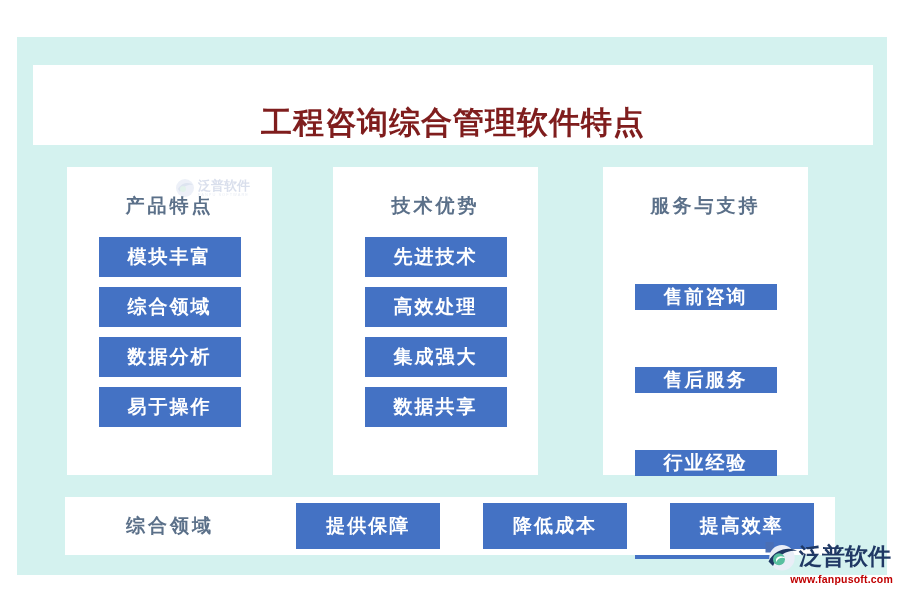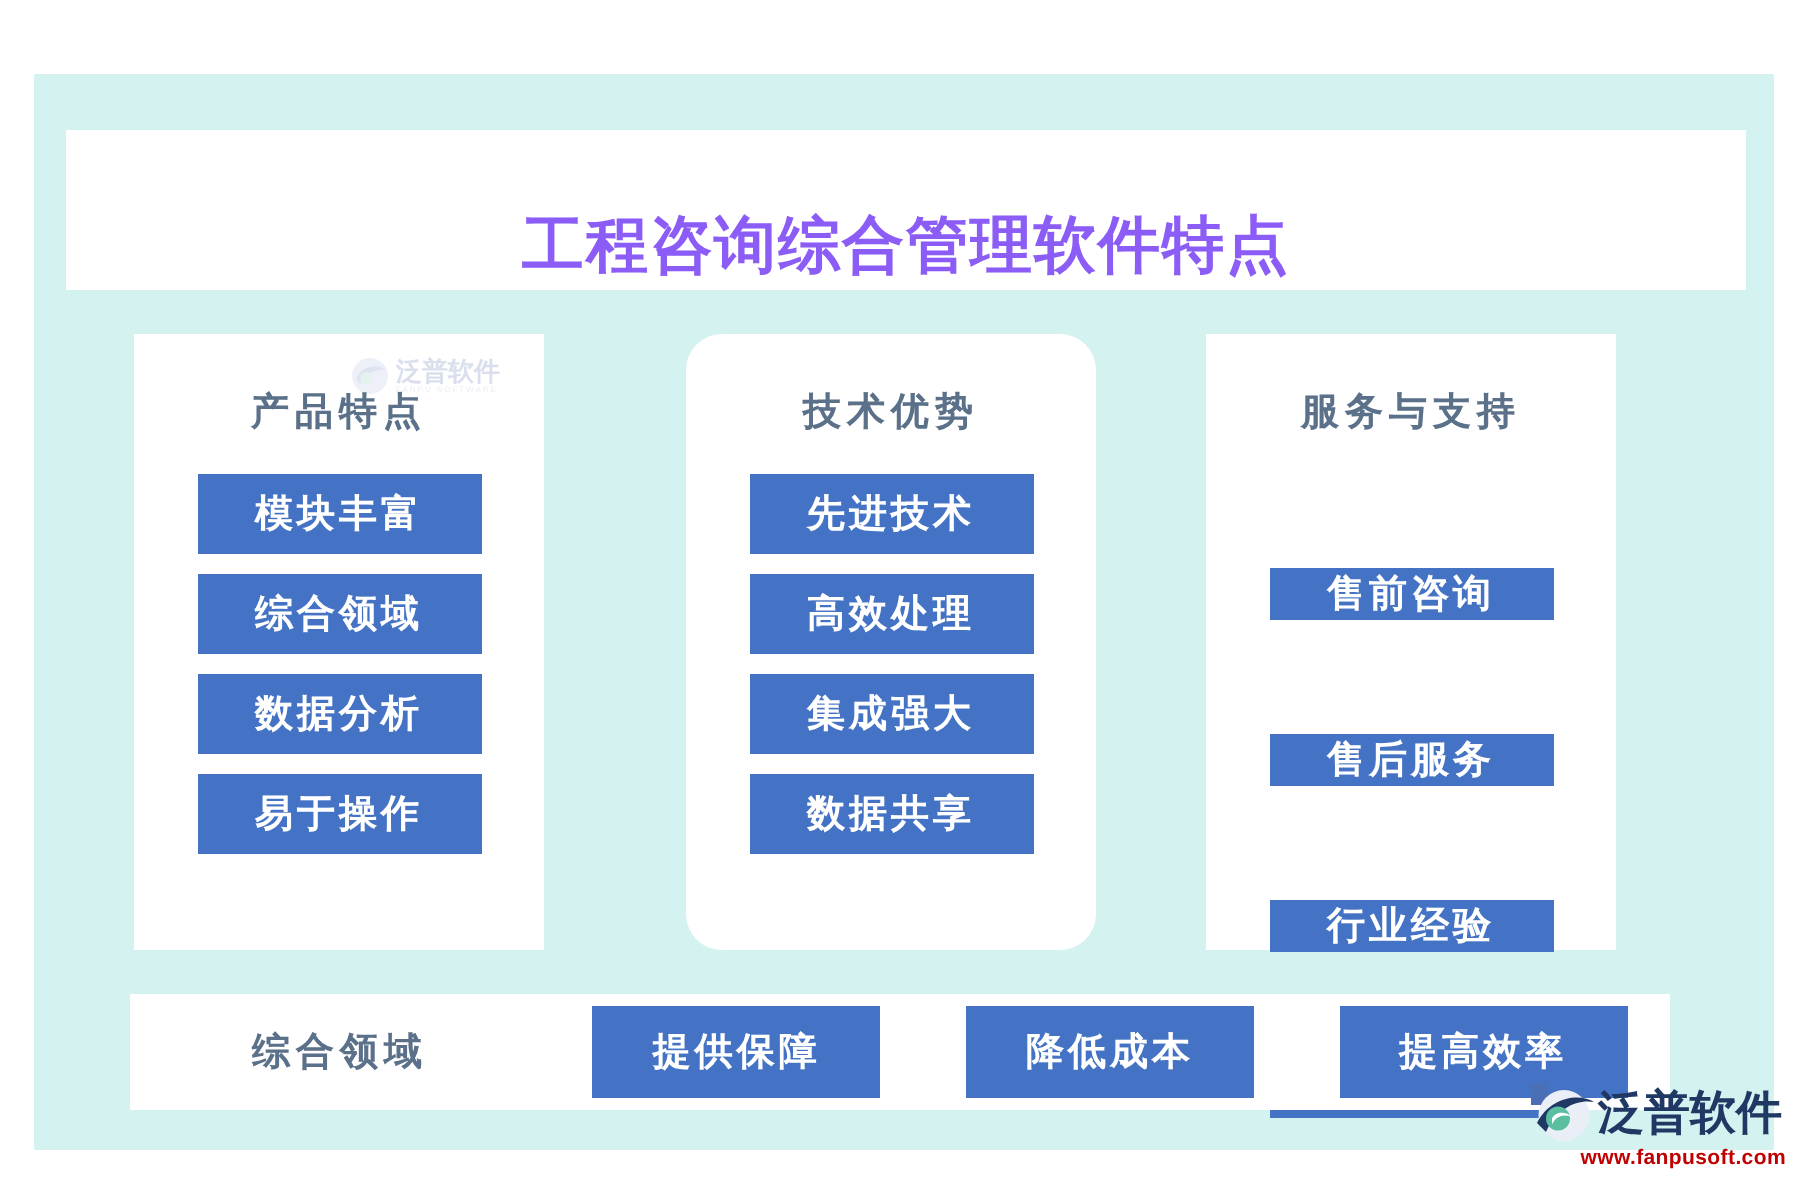--- a/index.html
+++ b/index.html
@@ -33,21 +33,21 @@
     width: 840px;
     height: 80px;
     background: #ffffff;
     display: flex;
     align-items: center;
     justify-content: center;
   }
   .title-text {
     font-size: 31px;
     font-weight: bold;
-    color: #8b5cf6;
+    color: #7f1d1d;
     letter-spacing: 1px;
     white-space: nowrap;
     margin-top: 36px;
   }
 
   
   .columns {
     position: absolute;
     left: 67px;
     top: 167px;
@@ -58,21 +58,21 @@
     position: absolute;
     top: 0;
     width: 205px;
     height: 308px;
     background: #ffffff;
     display: flex;
     flex-direction: column;
     align-items: center;
   }
   .column.c1 { left: 0px; }
-  .column.c2 { left: 276px; border-radius: 18px; }
+  .column.c2 { left: 266px; }
   .column.c3 { left: 536px; gap: 47px; }
 
   .col-header {
     margin-top: 26px;
     margin-bottom: 18px;
     font-size: 19px;
     font-weight: bold;
     color: #5b7089;
     letter-spacing: 3px;
     position: relative;

